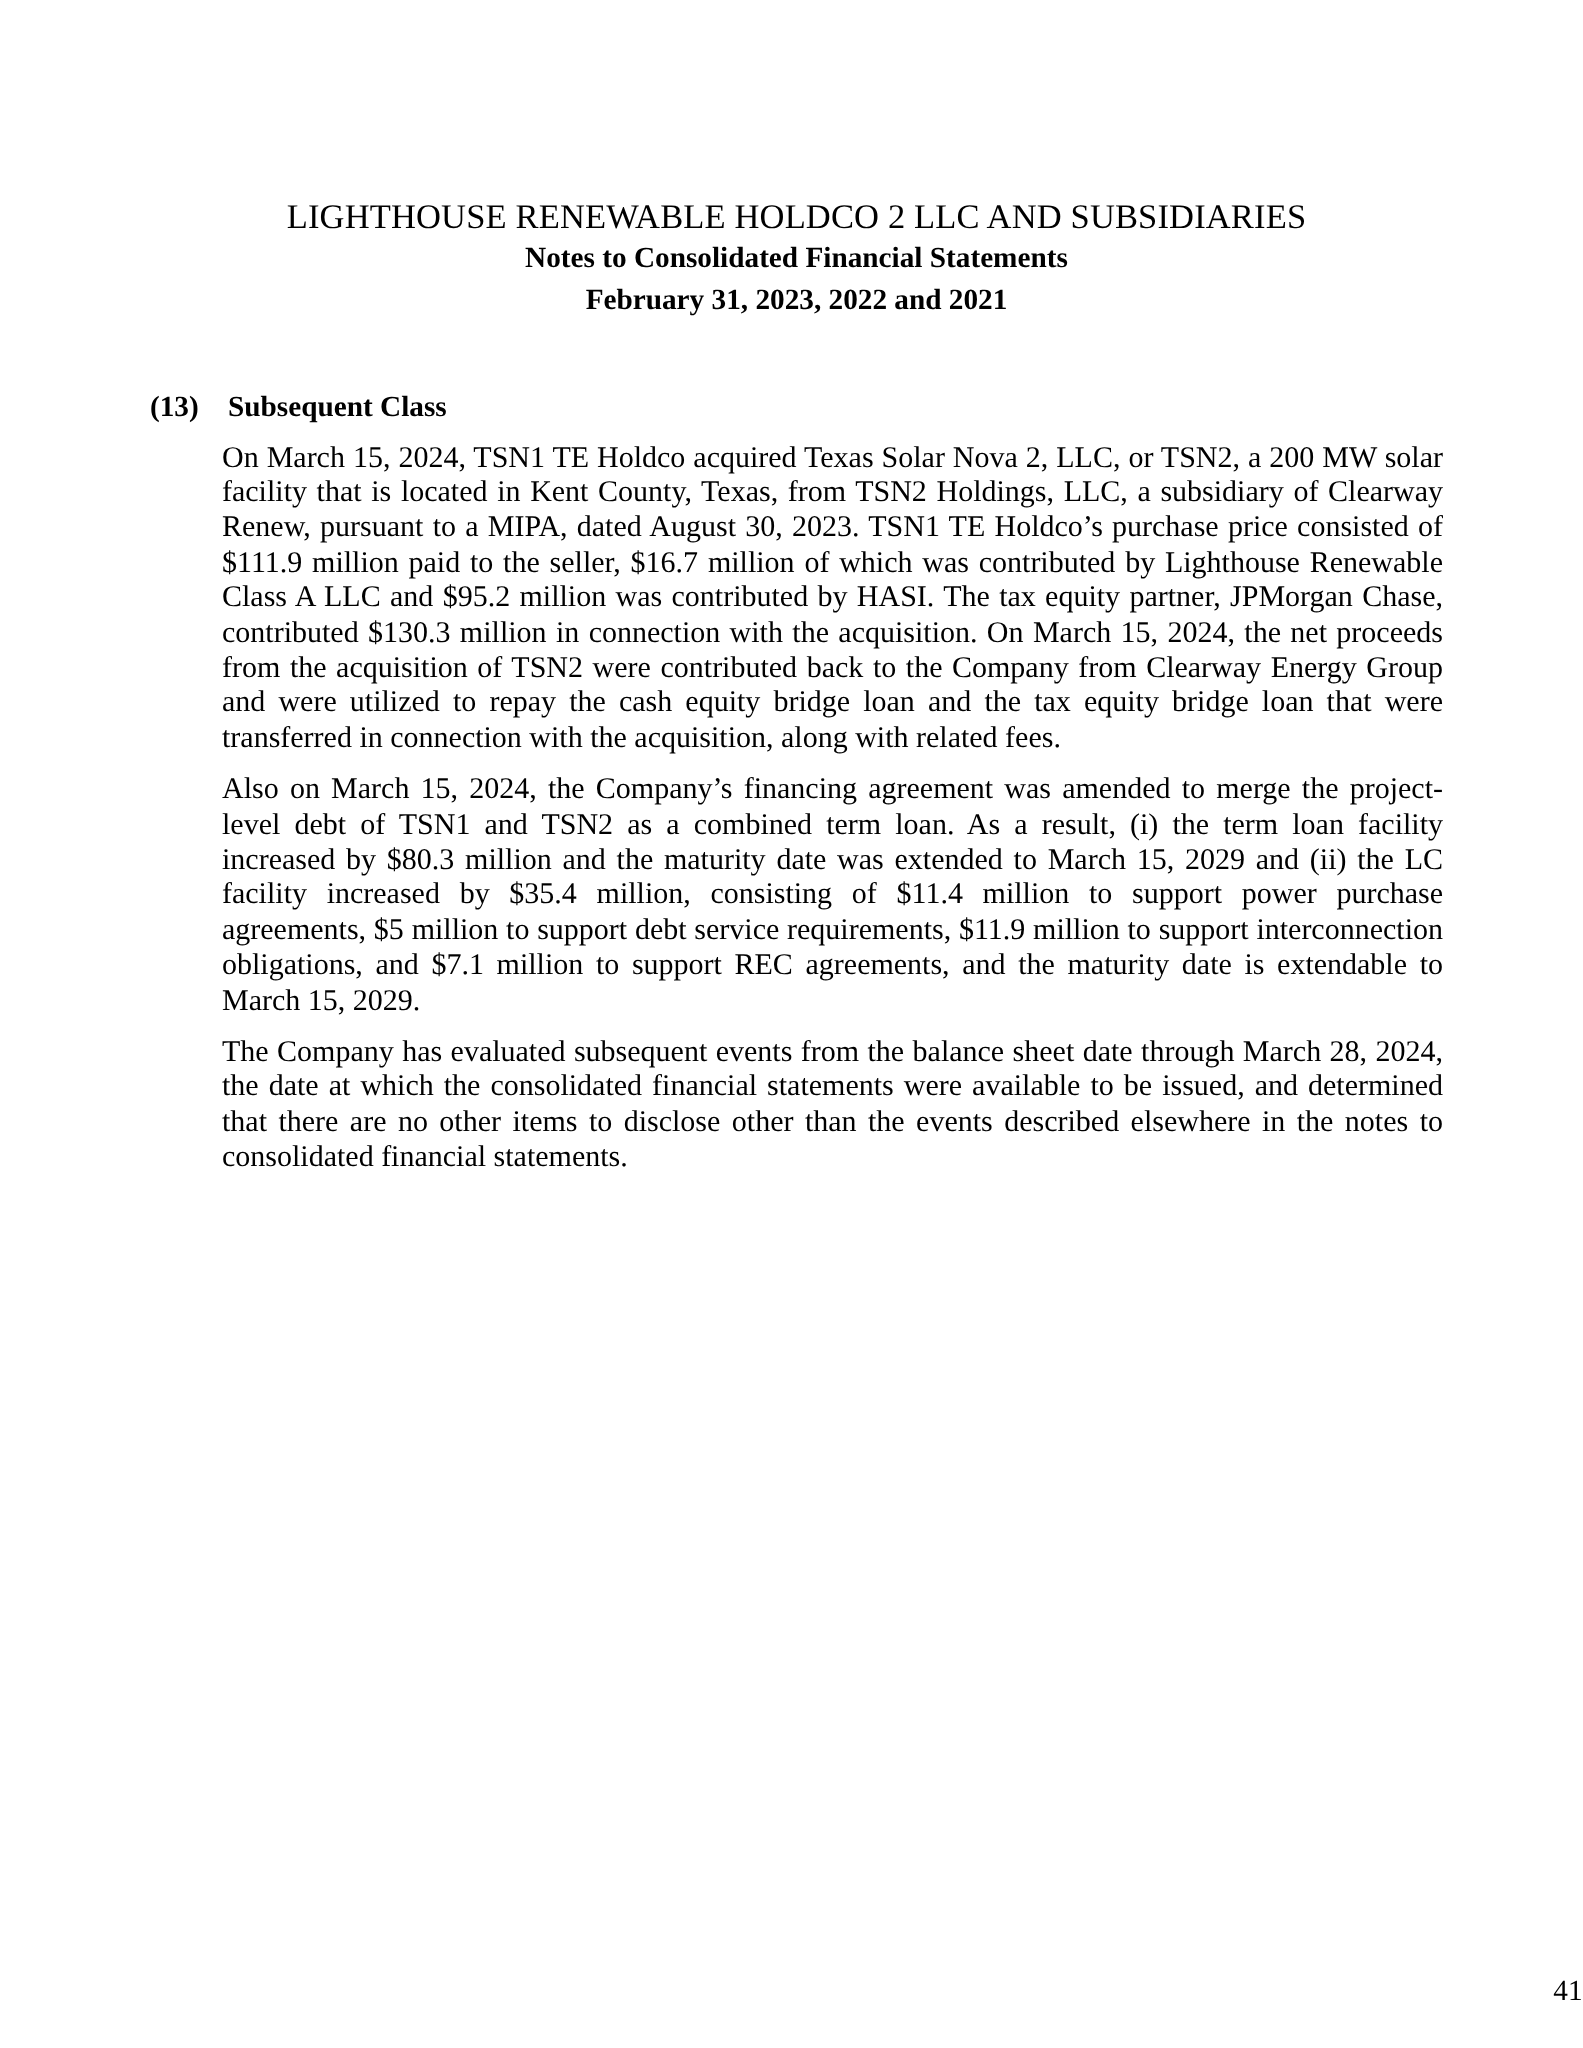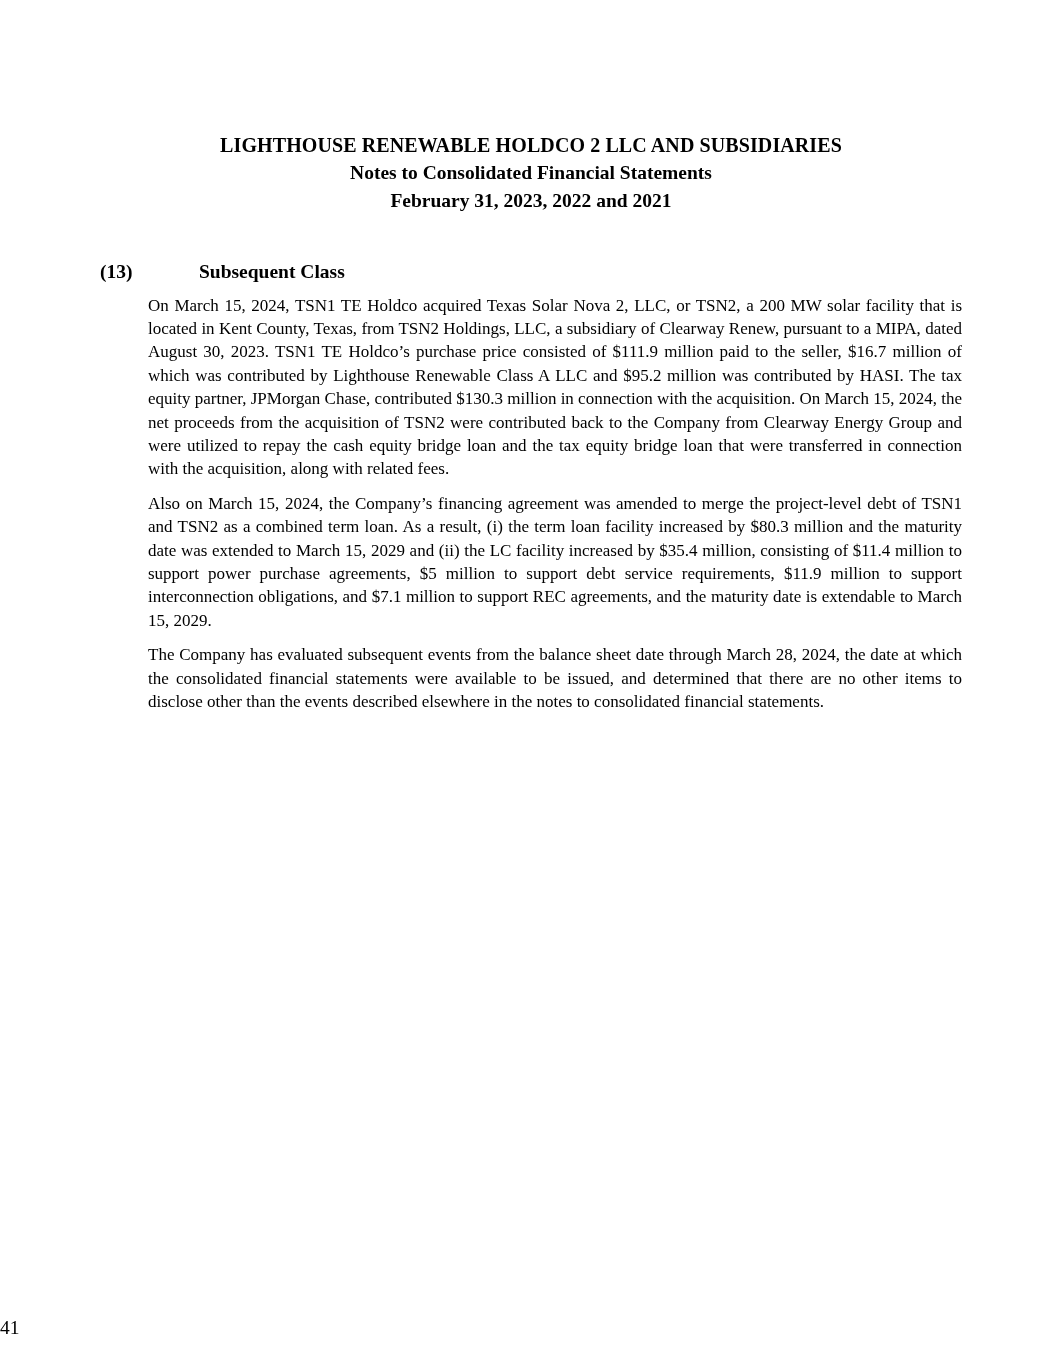--- a/index.html
+++ b/index.html
@@ -17,59 +17,58 @@
     height: 1365px;
     background: #ffffff;
     position: relative;
     padding: 131px 93px 0 100px;
   }
   .doc-header {
     text-align: center;
     
   }
   .doc-title {
-    font-size: 20px;
-    font-weight: bold;
+    font-size: 23px;
+    font-weight: normal;
     line-height: 28px;
     letter-spacing: 0.1px;
   }
   .doc-subtitle, .doc-dateline {
     font-size: 19.5px;
     font-weight: bold;
     line-height: 28px;
   }
   .section-heading {
     margin-top: 45px;
     display: flex;
     font-size: 19.5px;
     font-weight: bold;
     line-height: 23.5px;
-    gap: 47px;
   }
   .section-number {
     width: 52px;
     flex: 0 0 52px;
   }
   .section-body {
     margin-left: 48px; 
     margin-top: 10px;
     width: 814px;
   }
   .body-paragraph {
-    font-size: 17px;
+    font-size: 20px;
     line-height: 23.4px;
     text-align: justify;
     margin-bottom: 11px;
   }
   .page-footer {
     position: absolute;
     left: 0;
     top: 1316px;
     width: 1055px;
-    text-align: left;
+    text-align: right;
     font-size: 19.5px;
     line-height: 23.4px;
   }
 </style>
 </head>
 <body>
 
 <div class="page">
 
   <div class="doc-header">

